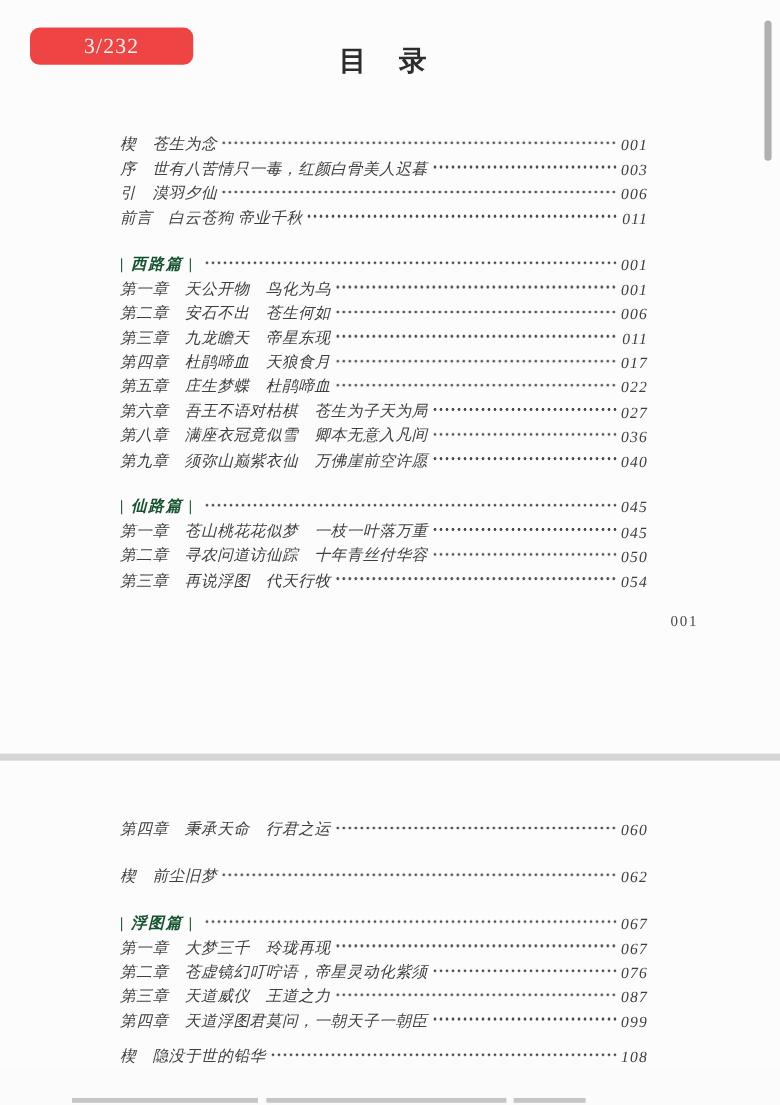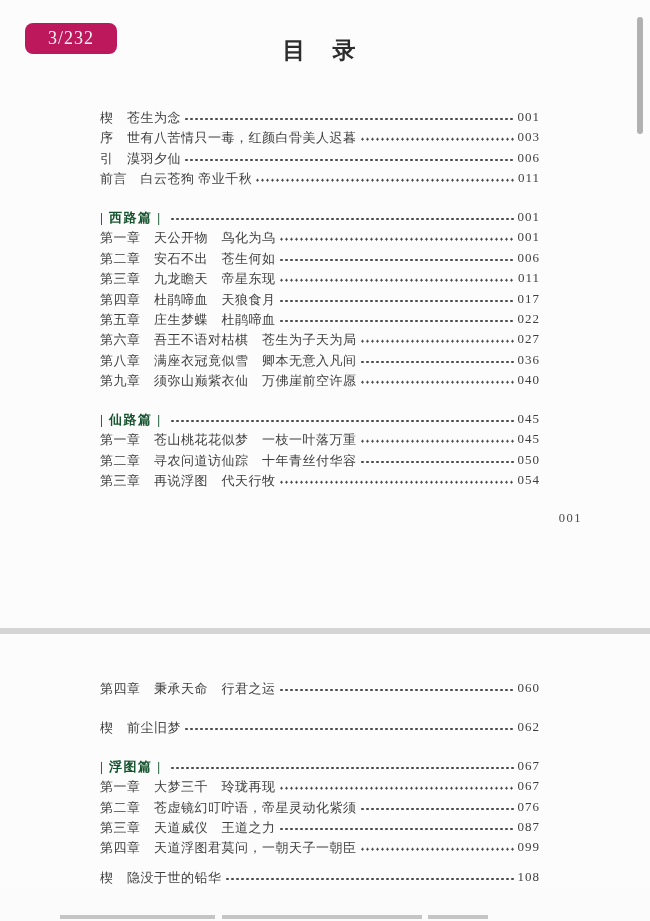--- a/index.html
+++ b/index.html
@@ -8,22 +8,22 @@
     background: #fbfbfb;
     font-family: "Liberation Serif", "DejaVu Serif", serif;
     color: #3e3e3e;
     position: relative;
     overflow: hidden;
   }
 
   
   .page-badge {
     position: absolute; left: 25px; top: 23px;
-    width: 92px; height: 31px;
-    background: #be185d; border-radius: 8px;
+    width: 136px; height: 31px;
+    background: #ef4444; border-radius: 8px;
     color: #f5f5f5; font-size: 18px; letter-spacing: 1px;
     display: flex; align-items: center; justify-content: center;
     z-index: 5;
   }
   .scrollbar-thumb {
     position: absolute; right: 7px; top: 17px;
     width: 6px; height: 117px;
     background: #b1b1b1; border-radius: 3px;
     z-index: 5;
   }
@@ -38,23 +38,23 @@
     height: 26px; line-height: 26px;
     text-align: center;
     font-size: 23px; font-weight: bold; letter-spacing: 2px;
     color: #2d2d2d;
   }
 
   .rows { margin: 45px 110px 0 100px; }
   .page2 .rows { margin-top: 0; }
 
   .row {
-    display: flex; align-items: flex-start;
+    display: flex; align-items: flex-end;
     height: 20.4px;
-    font-size: 13px; color: #3e3e3e;
+    font-size: 13px; color: #3e3e3e; font-style: italic;
   }
   .row .lbl { white-space: pre; letter-spacing: 0.5px; }
   .row .dots {
     flex: 1 1 auto; align-self: stretch;
     margin-left: 3px;
     background: radial-gradient(circle, #4c4c4c 1.05px, transparent 1.4px) left center / 5px 20.4px repeat-x;
   }
   .row .pg { min-width: 26px; text-align: right; letter-spacing: 1px; }
   .row.section .lbl { font-weight: bold; letter-spacing: 1.5px; color: #14532d; }
   .row.section .dots { margin-left: 8px; }

